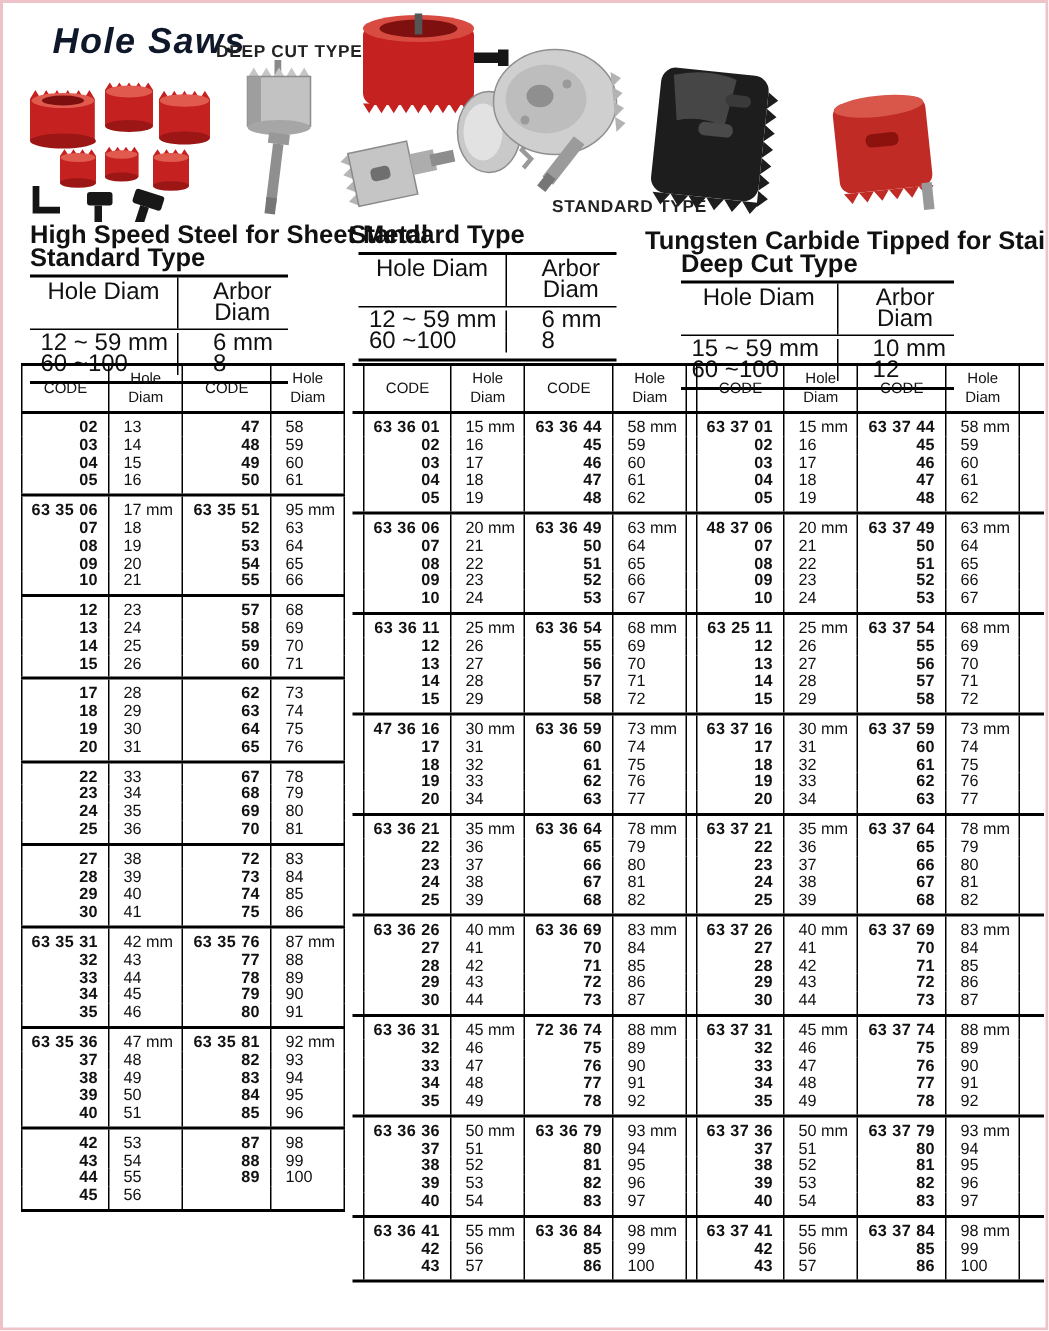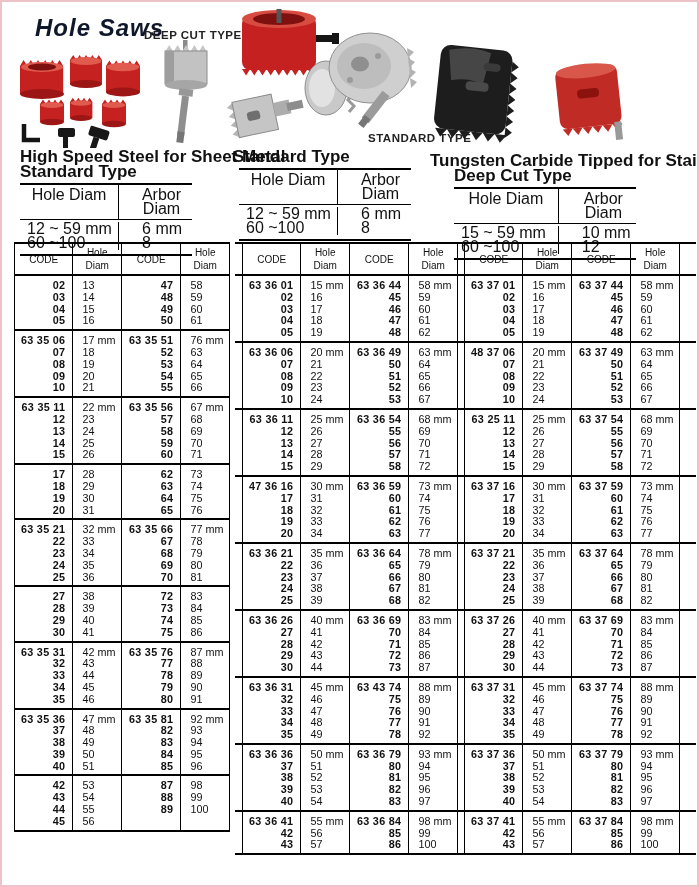--- a/index.html
+++ b/index.html
@@ -272,21 +272,21 @@
             <div class="cell code-col code-cell">50</div>
             <div class="cell diam-col diam-cell">61</div>
           </div>
         </div>
         <div class="hline"></div>
         <div class="block">
           <div class="trow">
             <div class="cell code-col code-cell">63 35 06</div>
             <div class="cell diam-col diam-cell">17 mm</div>
             <div class="cell code-col code-cell">63 35 51</div>
-            <div class="cell diam-col diam-cell">76 mm</div>
+            <div class="cell diam-col diam-cell">95 mm</div>
           </div>
           <div class="trow">
             <div class="cell code-col code-cell">07</div>
             <div class="cell diam-col diam-cell">18</div>
             <div class="cell code-col code-cell">52</div>
             <div class="cell diam-col diam-cell">63</div>
           </div>
           <div class="trow">
             <div class="cell code-col code-cell">08</div>
             <div class="cell diam-col diam-cell">19</div>
@@ -302,26 +302,20 @@
           <div class="trow">
             <div class="cell code-col code-cell">10</div>
             <div class="cell diam-col diam-cell">21</div>
             <div class="cell code-col code-cell">55</div>
             <div class="cell diam-col diam-cell">66</div>
           </div>
         </div>
         <div class="hline"></div>
         <div class="block">
           <div class="trow">
-            <div class="cell code-col code-cell">63 35 11</div>
-            <div class="cell diam-col diam-cell">22 mm</div>
-            <div class="cell code-col code-cell">63 35 56</div>
-            <div class="cell diam-col diam-cell">67 mm</div>
-          </div>
-          <div class="trow">
             <div class="cell code-col code-cell">12</div>
             <div class="cell diam-col diam-cell">23</div>
             <div class="cell code-col code-cell">57</div>
             <div class="cell diam-col diam-cell">68</div>
           </div>
           <div class="trow">
             <div class="cell code-col code-cell">13</div>
             <div class="cell diam-col diam-cell">24</div>
             <div class="cell code-col code-cell">58</div>
             <div class="cell diam-col diam-cell">69</div>
@@ -361,26 +355,20 @@
           </div>
           <div class="trow">
             <div class="cell code-col code-cell">20</div>
             <div class="cell diam-col diam-cell">31</div>
             <div class="cell code-col code-cell">65</div>
             <div class="cell diam-col diam-cell">76</div>
           </div>
         </div>
         <div class="hline"></div>
         <div class="block">
-          <div class="trow">
-            <div class="cell code-col code-cell">63 35 21</div>
-            <div class="cell diam-col diam-cell">32 mm</div>
-            <div class="cell code-col code-cell">63 35 66</div>
-            <div class="cell diam-col diam-cell">77 mm</div>
-          </div>
           <div class="trow">
             <div class="cell code-col code-cell">22</div>
             <div class="cell diam-col diam-cell">33</div>
             <div class="cell code-col code-cell">67</div>
             <div class="cell diam-col diam-cell">78</div>
           </div>
           <div class="trow">
             <div class="cell code-col code-cell">23</div>
             <div class="cell diam-col diam-cell">34</div>
             <div class="cell code-col code-cell">68</div>
@@ -731,21 +719,21 @@
             <div class="cell diam-col diam-cell">44</div>
             <div class="cell code-col code-cell">73</div>
             <div class="cell diam-col diam-cell">87</div>
           </div>
         </div>
         <div class="hline"></div>
         <div class="block">
           <div class="trow">
             <div class="cell code-col code-cell">63 36 31</div>
             <div class="cell diam-col diam-cell">45 mm</div>
-            <div class="cell code-col code-cell">63 43 74</div>
+            <div class="cell code-col code-cell">72 36 74</div>
             <div class="cell diam-col diam-cell">88 mm</div>
           </div>
           <div class="trow">
             <div class="cell code-col code-cell">32</div>
             <div class="cell diam-col diam-cell">46</div>
             <div class="cell code-col code-cell">75</div>
             <div class="cell diam-col diam-cell">89</div>
           </div>
           <div class="trow">
             <div class="cell code-col code-cell">33</div>

